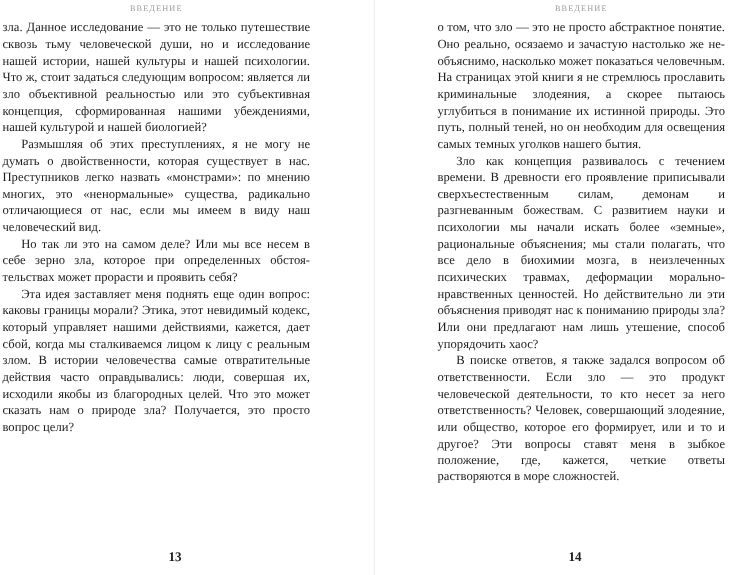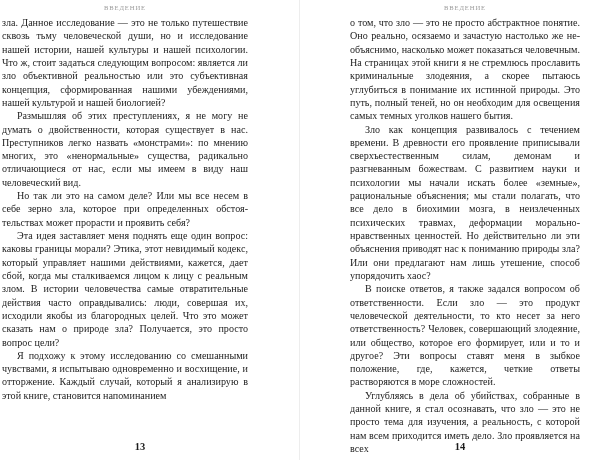--- a/index.html
+++ b/index.html
@@ -91,29 +91,27 @@
 
   <div class="gutter-line"></div>
 
   <div class="page page-left">
     <div class="running-head">ВВЕДЕНИЕ</div>
     <div class="column">
       <p class="no-indent">зла. Данное исследование — это не только путеше­ствие сквозь тьму человеческой души, но и иссле­дование нашей истории, нашей культуры и нашей психологии. Что ж, стоит задаться следующим вопро­сом: является ли зло объективной реальностью или это субъективная концепция, сформированная наши­ми убеждениями, нашей культурой и нашей биоло­гией?</p>
       <p>Размышляя об этих преступлениях, я не могу не думать о двойственности, которая существует в нас. Преступников легко назвать «монстрами»: по мне­нию многих, это «ненормальные» существа, ради­кально отличающиеся от нас, если мы имеем в виду наш человеческий вид.</p>
       <p>Но так ли это на самом деле? Или мы все несем в себе зерно зла, которое при определенных обстоя­тельствах может прорасти и проявить себя?</p>
       <p>Эта идея заставляет меня поднять еще один во­прос: каковы границы морали? Этика, этот невиди­мый кодекс, который управляет нашими действиями, кажется, дает сбой, когда мы сталкиваемся лицом к лицу с реальным злом. В истории человечества са­мые отвратительные действия часто оправдывались: люди, совершая их, исходили якобы из благородных целей. Что это может сказать нам о природе зла? По­лучается, это просто вопрос цели?</p>
-      <p>Я подхожу к этому исследованию со смешанны­ми чувствами, я испытываю одновременно и вос­хищение, и отторжение. Каждый случай, который я анализирую в этой книге, становится напоминанием</p>
     </div>
     <div class="folio">13</div>
   </div>
 
   <div class="page page-right">
     <div class="running-head">ВВЕДЕНИЕ</div>
     <div class="column">
       <p class="no-indent">о том, что зло — это не просто абстрактное понятие. Оно реально, осязаемо и зачастую настолько же не­объяснимо, насколько может показаться человеч­ным. На страницах этой книги я не стремлюсь про­славить криминальные злодеяния, а скорее пытаюсь углубиться в понимание их истинной природы. Это путь, полный теней, но он необходим для освещения самых темных уголков нашего бытия.</p>
       <p>Зло как концепция развивалось с течением време­ни. В древности его проявление приписывали сверхъ­естественным силам, демонам и разгневанным боже­ствам. С развитием науки и психологии мы начали искать более «земные», рациональные объяснения; мы стали полагать, что все дело в биохимии мозга, в неизлеченных психических травмах, деформации морально-нравственных ценностей. Но действитель­но ли эти объяснения приводят нас к пониманию природы зла? Или они предлагают нам лишь утеше­ние, способ упорядочить хаос?</p>
       <p>В поиске ответов, я также задался вопросом об от­ветственности. Если зло — это продукт человеческой деятельности, то кто несет за него ответственность? Человек, совершающий злодеяние, или общество, ко­торое его формирует, или и то и другое? Эти вопросы ставят меня в зыбкое положение, где, кажется, чет­кие ответы растворяются в море сложностей.</p>
-      <p>Углубляясь в дела об убийствах, собранные в дан­ной книге, я стал осознавать, что зло — это не про­сто тема для изучения, а реальность, с которой нам всем приходится иметь дело. Зло проявляется на всех</p>
     </div>
     <div class="folio">14</div>
   </div>
 
 </div>
 
 </body></html>

